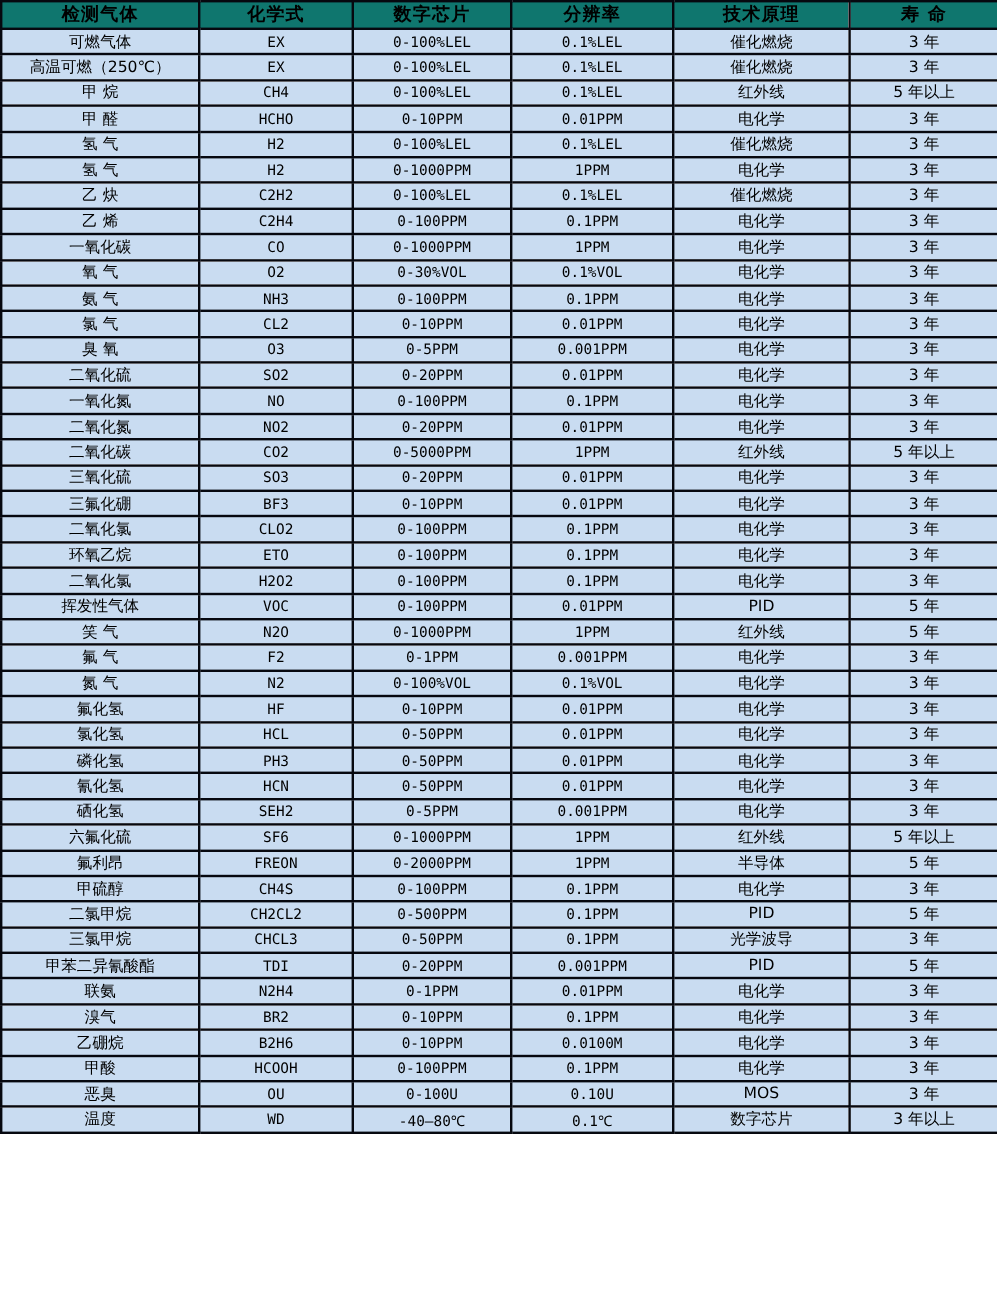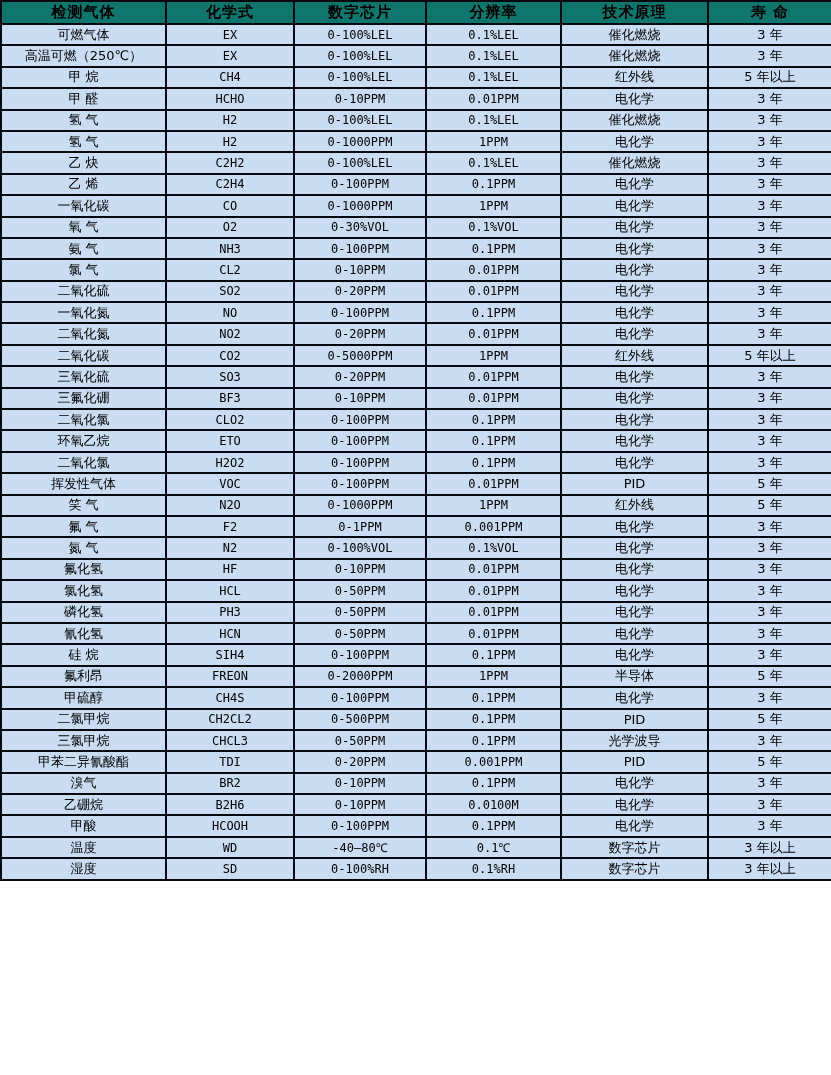--- a/index.html
+++ b/index.html
@@ -153,20 +153,28 @@
       </tr>
       <tr>
         <td>氯 气</td>
         <td class="ascii">CL2</td>
         <td class="ascii">0-10PPM</td>
         <td class="ascii">0.01PPM</td>
         <td>电化学</td>
         <td>3 年</td>
       </tr>
       <tr>
+        <td>臭 氧</td>
+        <td class="ascii">O3</td>
+        <td class="ascii">0-5PPM</td>
+        <td class="ascii">0.001PPM</td>
+        <td>电化学</td>
+        <td>3 年</td>
+      </tr>
+      <tr>
         <td>二氧化硫</td>
         <td class="ascii">SO2</td>
         <td class="ascii">0-20PPM</td>
         <td class="ascii">0.01PPM</td>
         <td>电化学</td>
         <td>3 年</td>
       </tr>
       <tr>
         <td>一氧化氮</td>
         <td class="ascii">NO</td>
@@ -289,26 +297,34 @@
       </tr>
       <tr>
         <td>氰化氢</td>
         <td class="ascii">HCN</td>
         <td class="ascii">0-50PPM</td>
         <td class="ascii">0.01PPM</td>
         <td>电化学</td>
         <td>3 年</td>
       </tr>
       <tr>
-        <td>硅 烷</td>
-        <td class="ascii">SIH4</td>
-        <td class="ascii">0-100PPM</td>
-        <td class="ascii">0.1PPM</td>
-        <td>电化学</td>
-        <td>3 年</td>
+        <td>硒化氢</td>
+        <td class="ascii">SEH2</td>
+        <td class="ascii">0-5PPM</td>
+        <td class="ascii">0.001PPM</td>
+        <td>电化学</td>
+        <td>3 年</td>
+      </tr>
+      <tr>
+        <td>六氟化硫</td>
+        <td class="ascii">SF6</td>
+        <td class="ascii">0-1000PPM</td>
+        <td class="ascii">1PPM</td>
+        <td>红外线</td>
+        <td>5 年以上</td>
       </tr>
       <tr>
         <td>氟利昂</td>
         <td class="ascii">FREON</td>
         <td class="ascii">0-2000PPM</td>
         <td class="ascii">1PPM</td>
         <td>半导体</td>
         <td>5 年</td>
       </tr>
       <tr>
@@ -337,20 +353,28 @@
       </tr>
       <tr>
         <td>甲苯二异氰酸酯</td>
         <td class="ascii">TDI</td>
         <td class="ascii">0-20PPM</td>
         <td class="ascii">0.001PPM</td>
         <td>PID</td>
         <td>5 年</td>
       </tr>
       <tr>
+        <td>联氨</td>
+        <td class="ascii">N2H4</td>
+        <td class="ascii">0-1PPM</td>
+        <td class="ascii">0.01PPM</td>
+        <td>电化学</td>
+        <td>3 年</td>
+      </tr>
+      <tr>
         <td>溴气</td>
         <td class="ascii">BR2</td>
         <td class="ascii">0-10PPM</td>
         <td class="ascii">0.1PPM</td>
         <td>电化学</td>
         <td>3 年</td>
       </tr>
       <tr>
         <td>乙硼烷</td>
         <td class="ascii">B2H6</td>
@@ -358,32 +382,32 @@
         <td class="ascii">0.0100M</td>
         <td>电化学</td>
         <td>3 年</td>
       </tr>
       <tr>
         <td>甲酸</td>
         <td class="ascii">HCOOH</td>
         <td class="ascii">0-100PPM</td>
         <td class="ascii">0.1PPM</td>
         <td>电化学</td>
+        <td>3 年</td>
+      </tr>
+      <tr>
+        <td>恶臭</td>
+        <td class="ascii">OU</td>
+        <td class="ascii">0-100U</td>
+        <td class="ascii">0.10U</td>
+        <td>MOS</td>
         <td>3 年</td>
       </tr>
       <tr>
         <td>温度</td>
         <td class="ascii">WD</td>
         <td class="ascii">-40—80℃</td>
         <td class="ascii">0.1℃</td>
         <td>数字芯片</td>
         <td>3 年以上</td>
       </tr>
-      <tr>
-        <td>湿度</td>
-        <td class="ascii">SD</td>
-        <td class="ascii">0-100%RH</td>
-        <td class="ascii">0.1%RH</td>
-        <td>数字芯片</td>
-        <td>3 年以上</td>
-      </tr>
     </tbody>
 </table>
 
 </body></html>

